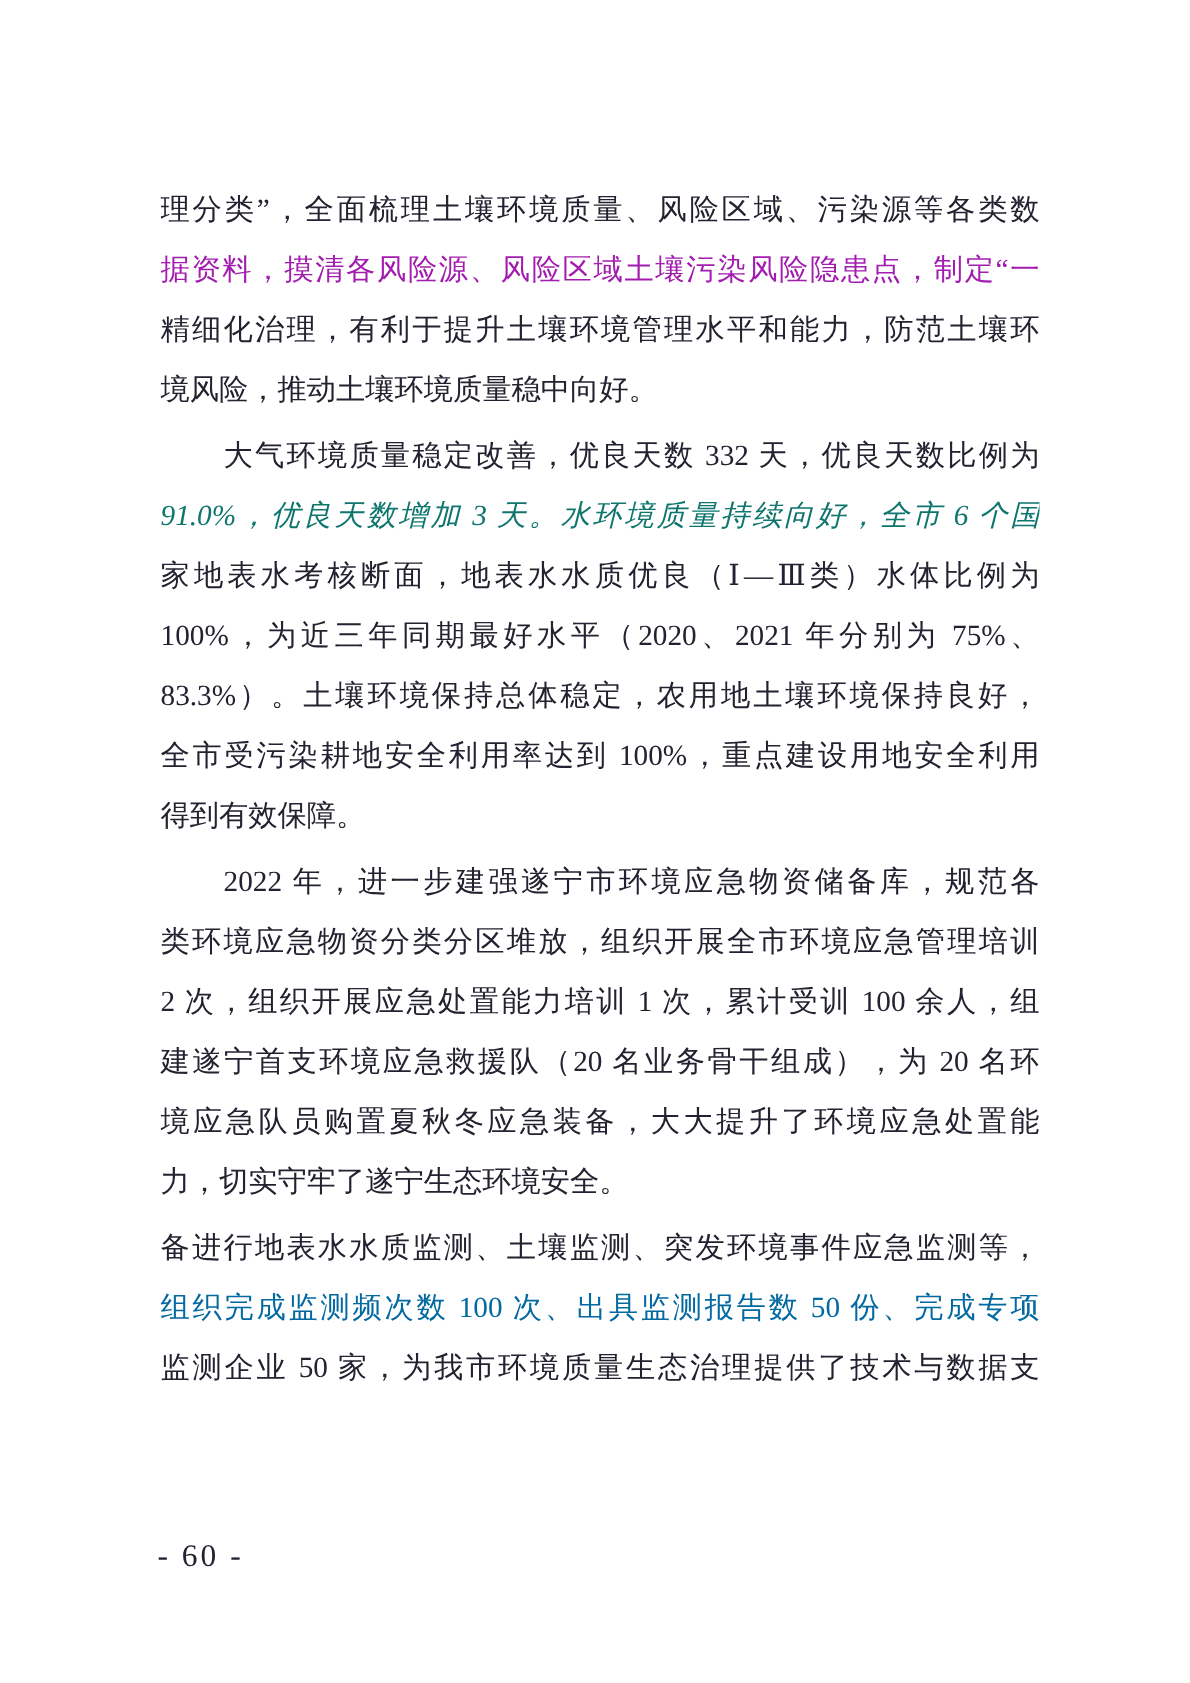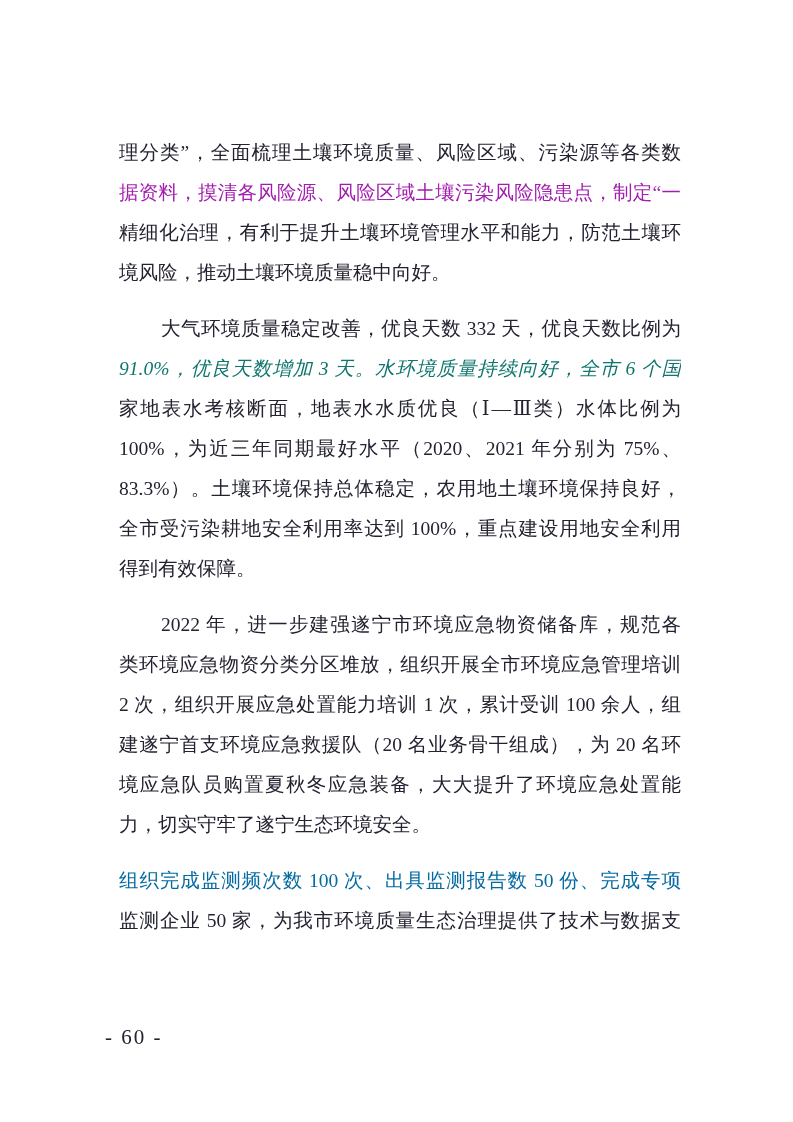--- a/index.html
+++ b/index.html
@@ -21,21 +21,21 @@
     height: 1122px;
     background: #ffffff;
   }
   .text-block {
     position: absolute;
     left: 103px;
     top: 117px;
     width: 594px;
   }
   .paragraph {
-    margin: 16px;
+    margin: 4px;
     padding: 0;
   }
   .line {
     font-size: 19.5px;
     line-height: 40px;
     height: 40px;
     color: #222230;
     text-align: justify;
     text-align-last: justify;
     overflow: hidden;
@@ -81,18 +81,19 @@
       </div>
       <div class="paragraph">
         <div class="line indent" style="color: rgb(34, 34, 48);">2022 年，进一步建强遂宁市环境应急物资储备库，规范各</div>
         <div class="line" style="color: rgb(34, 34, 48);">类环境应急物资分类分区堆放，组织开展全市环境应急管理培训</div>
         <div class="line" style="color: rgb(34, 34, 48);">2 次，组织开展应急处置能力培训 1 次，累计受训 100 余人，组</div>
         <div class="line" style="color: rgb(34, 34, 48);">建遂宁首支环境应急救援队（20 名业务骨干组成），为 20 名环</div>
         <div class="line" style="color: rgb(34, 34, 48);">境应急队员购置夏秋冬应急装备，大大提升了环境应急处置能</div>
         <div class="line lastline" style="color: rgb(34, 34, 48);">力，切实守牢了遂宁生态环境安全。</div>
       </div>
       <div class="paragraph">
+        <div class="line" style="color: rgb(34, 34, 48);">备进行地表水水质监测、土壤监测、突发环境事件应急监测等，</div>
         <div class="line" style="color: #0369a1;">组织完成监测频次数 100 次、出具监测报告数 50 份、完成专项</div>
         <div class="line" style="color: rgb(34, 34, 48);">监测企业 50 家，为我市环境质量生态治理提供了技术与数据支</div>
       </div>
     </div>
   <div class="footer" style="color: rgb(34, 34, 48);">- 60 -</div>
 </div>
 
 </body></html>

